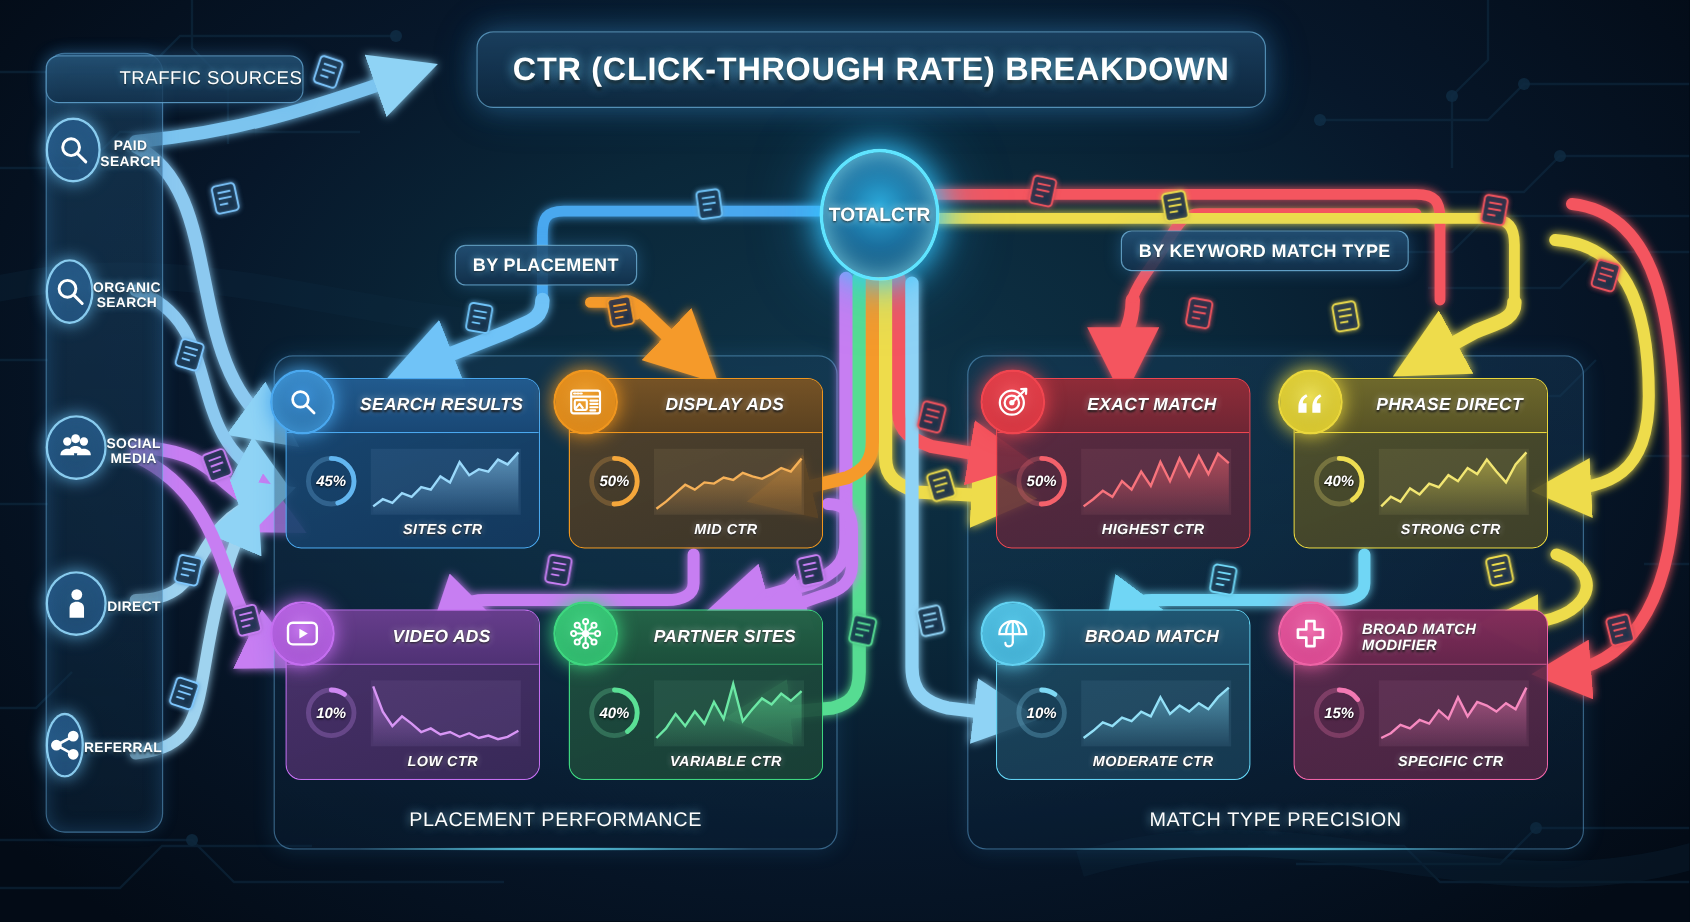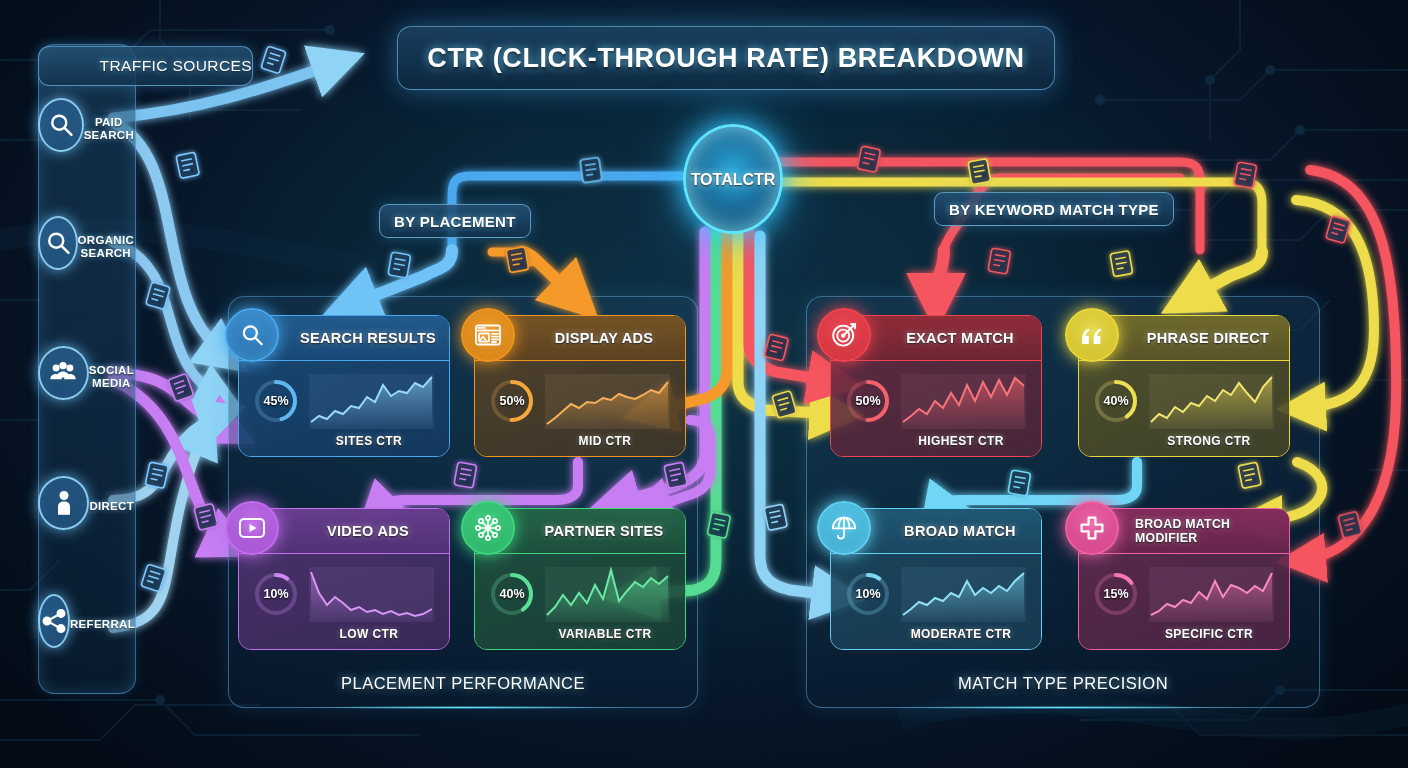--- a/index.html
+++ b/index.html
@@ -71,21 +71,21 @@
     background:linear-gradient(180deg,rgba(26,66,98,.40),rgba(13,40,64,.30));
     box-shadow:0 0 18px rgba(60,160,230,.16);}
   .group-label{position:absolute;bottom:14px;left:0;right:0;text-align:center;
     font-size:16.5px;font-weight:normal;letter-spacing:.5px;color:#fff;
     text-shadow:0 0 8px rgba(140,220,255,.85),0 2px 3px #000;}
   .group::after{content:"";position:absolute;left:14%;right:14%;bottom:-2px;height:3px;
     border-radius:3px;background:radial-gradient(ellipse at 50% 50%,#63e6ff,rgba(99,230,255,0) 72%);}
 
   
   .card{position:absolute;width:210px;height:140px;border-radius:13px;
-    border:1.6px solid var(--c);overflow:visible;}
+    border:1.6px solid var(--c);overflow:visible;font-style:italic;}
   .card .body{position:absolute;inset:0;border-radius:12px;
     background:linear-gradient(160deg,var(--bg1),var(--bg2));}
   .card .hdr{position:absolute;left:0;right:0;top:0;height:44px;
     border-bottom:1.4px solid var(--c);border-radius:11px 11px 0 0;
     background:linear-gradient(180deg,var(--hb1),var(--hb2));}
   .card .ttl{position:absolute;left:56px;right:8px;top:0;height:44px;
     display:flex;align-items:center;justify-content:center;
     font-size:14.5px;font-weight:bold;letter-spacing:.3px;color:#fff;
     text-shadow:0 0 6px rgba(255,255,255,.45),0 1px 2px #000;}
   .card .ttl.sm{font-size:12.3px;}

